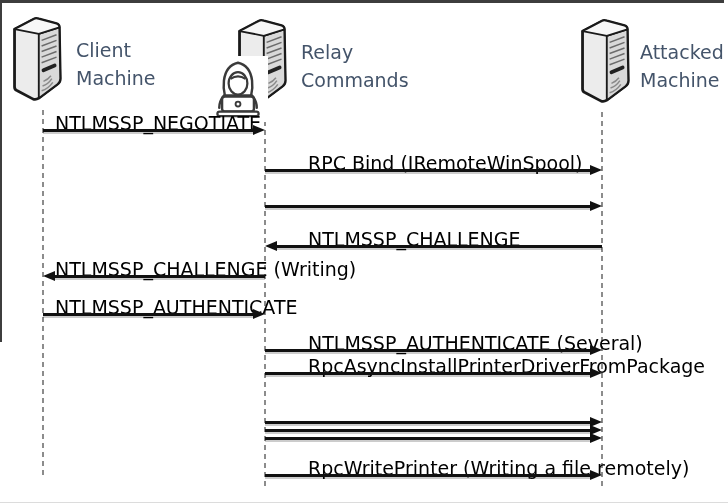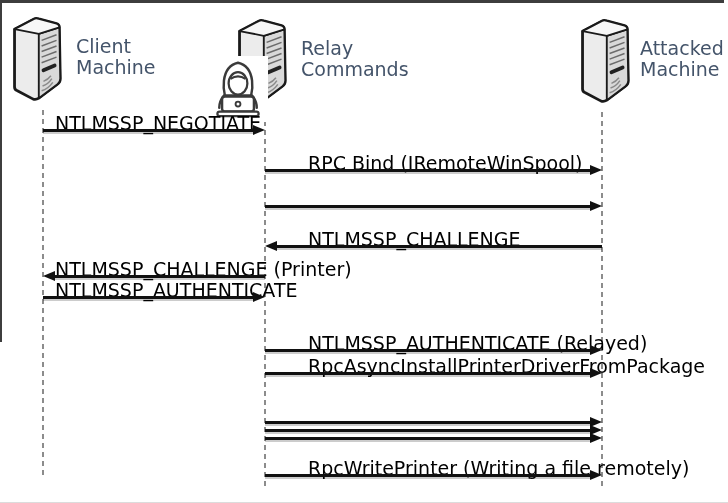--- a/index.html
+++ b/index.html
@@ -16,21 +16,21 @@
     background:repeating-linear-gradient(to bottom,#8c8c8c 0 5px,transparent 5px 9px);
   }
   .lifeline.client{left:42px;top:110px;height:368px;}
   .lifeline.relay{left:264px;top:112px;height:377px;}
   .lifeline.attacked{left:601px;top:112px;height:377px;}
 
   .machine{position:absolute;z-index:2;}
   .machine .server{display:block;}
   .machine-title{
     position:absolute;left:68px;top:22px;width:120px;
-    font-size:19px;line-height:21px;color:#44546a;white-space:pre-line;
+    font-size:19px;line-height:28px;color:#44546a;white-space:pre-line;
   }
   .hacker-wrap{
     position:absolute;left:208px;top:56px;width:60px;height:66px;
     background:#ffffff;z-index:3;
   }
 
   .msg-row{position:absolute;z-index:4;height:44px;}
   .msg-row.short{left:43px;width:222px;}
   .msg-row.long{left:265px;width:337px;}
   .msg-label{
@@ -135,31 +135,31 @@
   <div class="msg-row long dir-right" style="top:189px">
     <div class="msg-line"></div>
   </div>
 
   <div class="msg-row long dir-left" style="top:229px">
     <span class="msg-label">NTLMSSP_CHALLENGE</span>
     <div class="msg-line"></div>
   </div>
 
   <div class="msg-row short dir-left" style="top:259px">
-    <span class="msg-label">NTLMSSP_CHALLENGE (Printer)</span>
+    <span class="msg-label">NTLMSSP_CHALLENGE (Writing)</span>
     <div class="msg-line"></div>
   </div>
 
-  <div class="msg-row short dir-right" style="top:280px">
+  <div class="msg-row short dir-right" style="top:297px">
     <span class="msg-label">NTLMSSP_AUTHENTICATE</span>
     <div class="msg-line"></div>
   </div>
 
   <div class="msg-row long dir-right" style="top:333px">
-    <span class="msg-label">NTLMSSP_AUTHENTICATE (Relayed)</span>
+    <span class="msg-label">NTLMSSP_AUTHENTICATE (Several)</span>
     <div class="msg-line"></div>
   </div>
 
   <div class="msg-row long dir-right" style="top:356px">
     <span class="msg-label">RpcAsyncInstallPrinterDriverFromPackage</span>
     <div class="msg-line"></div>
   </div>
 
   <div class="msg-row long dir-right" style="top:405px">
     <div class="msg-line"></div>

